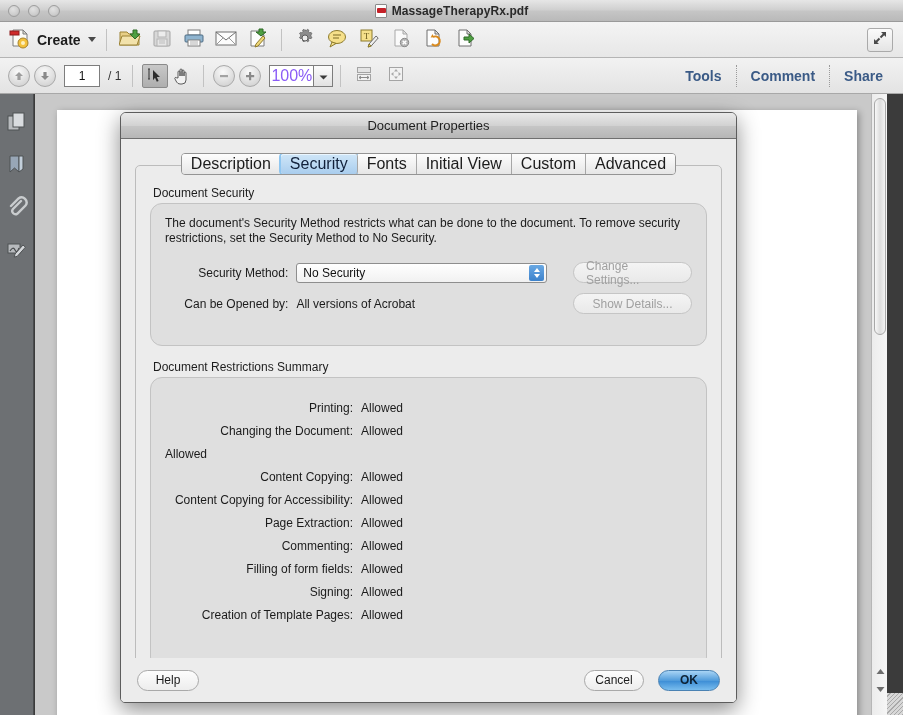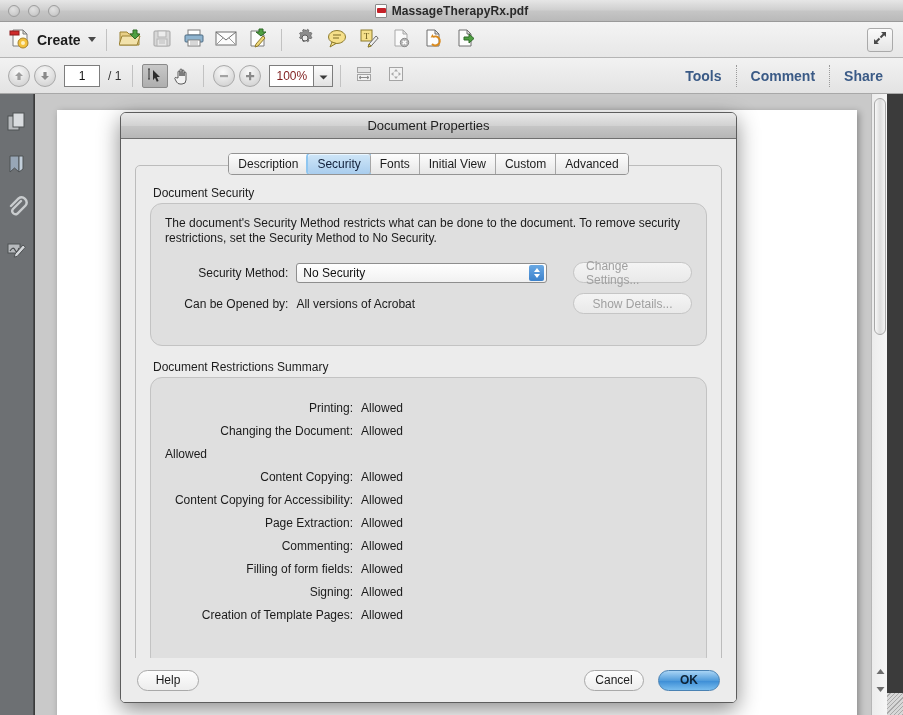--- a/index.html
+++ b/index.html
@@ -97,21 +97,21 @@
   .toolsel {
     width: 26px; height: 24px; border: 1px solid #8a8a8a; border-radius: 2px;
     background: linear-gradient(to bottom,#c8c8c8,#aeaeae);
     display: flex; align-items: center; justify-content: center; margin-left: 2px;
   }
   .handbtn { width: 28px; height: 24px; display: flex; align-items: center; justify-content: center; }
   .zoomfield {
     width: 44px; height: 22px; background: #fff; border: 1px solid #7d7d7d;
     border-right: none;
     display: flex; align-items: center; justify-content: center;
-    font-size: 12px; color: #7f1d1d;
+    font-size: 16px; color: #8b5cf6;
   }
   .zoomdrop {
     width: 20px; height: 22px; border: 1px solid #7d7d7d;
     background: linear-gradient(to bottom,#fcfcfc,#e2e2e2);
     display: flex; align-items: center; justify-content: center;
   }
   .rightlinks { display: flex; align-items: center; height: 36px; }
   .rlink {
     font-size: 14px; font-weight: bold; color: #3a5a86; padding: 0 14px;
     display: flex; align-items: center; height: 36px;
@@ -191,21 +191,21 @@
     display: flex; justify-content: center; align-items: flex-start;
     margin-top: 4px; z-index: 3;
   }
   .tabs {
     display: flex; height: 22px;
     border: 1px solid #949494; border-radius: 4px;
     background: linear-gradient(to bottom,#fdfdfd,#e3e3e3);
     overflow: hidden;
   }
   .tab {
-    font-size: 12px; color: #1c1c1c;
+    font-size: 16px; color: #1c1c1c;
     padding: 0 9px; height: 20px;
     display: flex; align-items: center;
     border-right: 1px solid #a6a6a6;
     background: linear-gradient(to bottom,#fdfdfd,#e6e6e6);
   }
   .tab:last-child { border-right: none; }
   .tab.active {
     background: linear-gradient(to bottom,#cfe6f8,#a9cdee);
     box-shadow: 0 0 0 2px #8fc6f0, inset 0 1px 0 #eaf6ff;
     border-radius: 3px;

